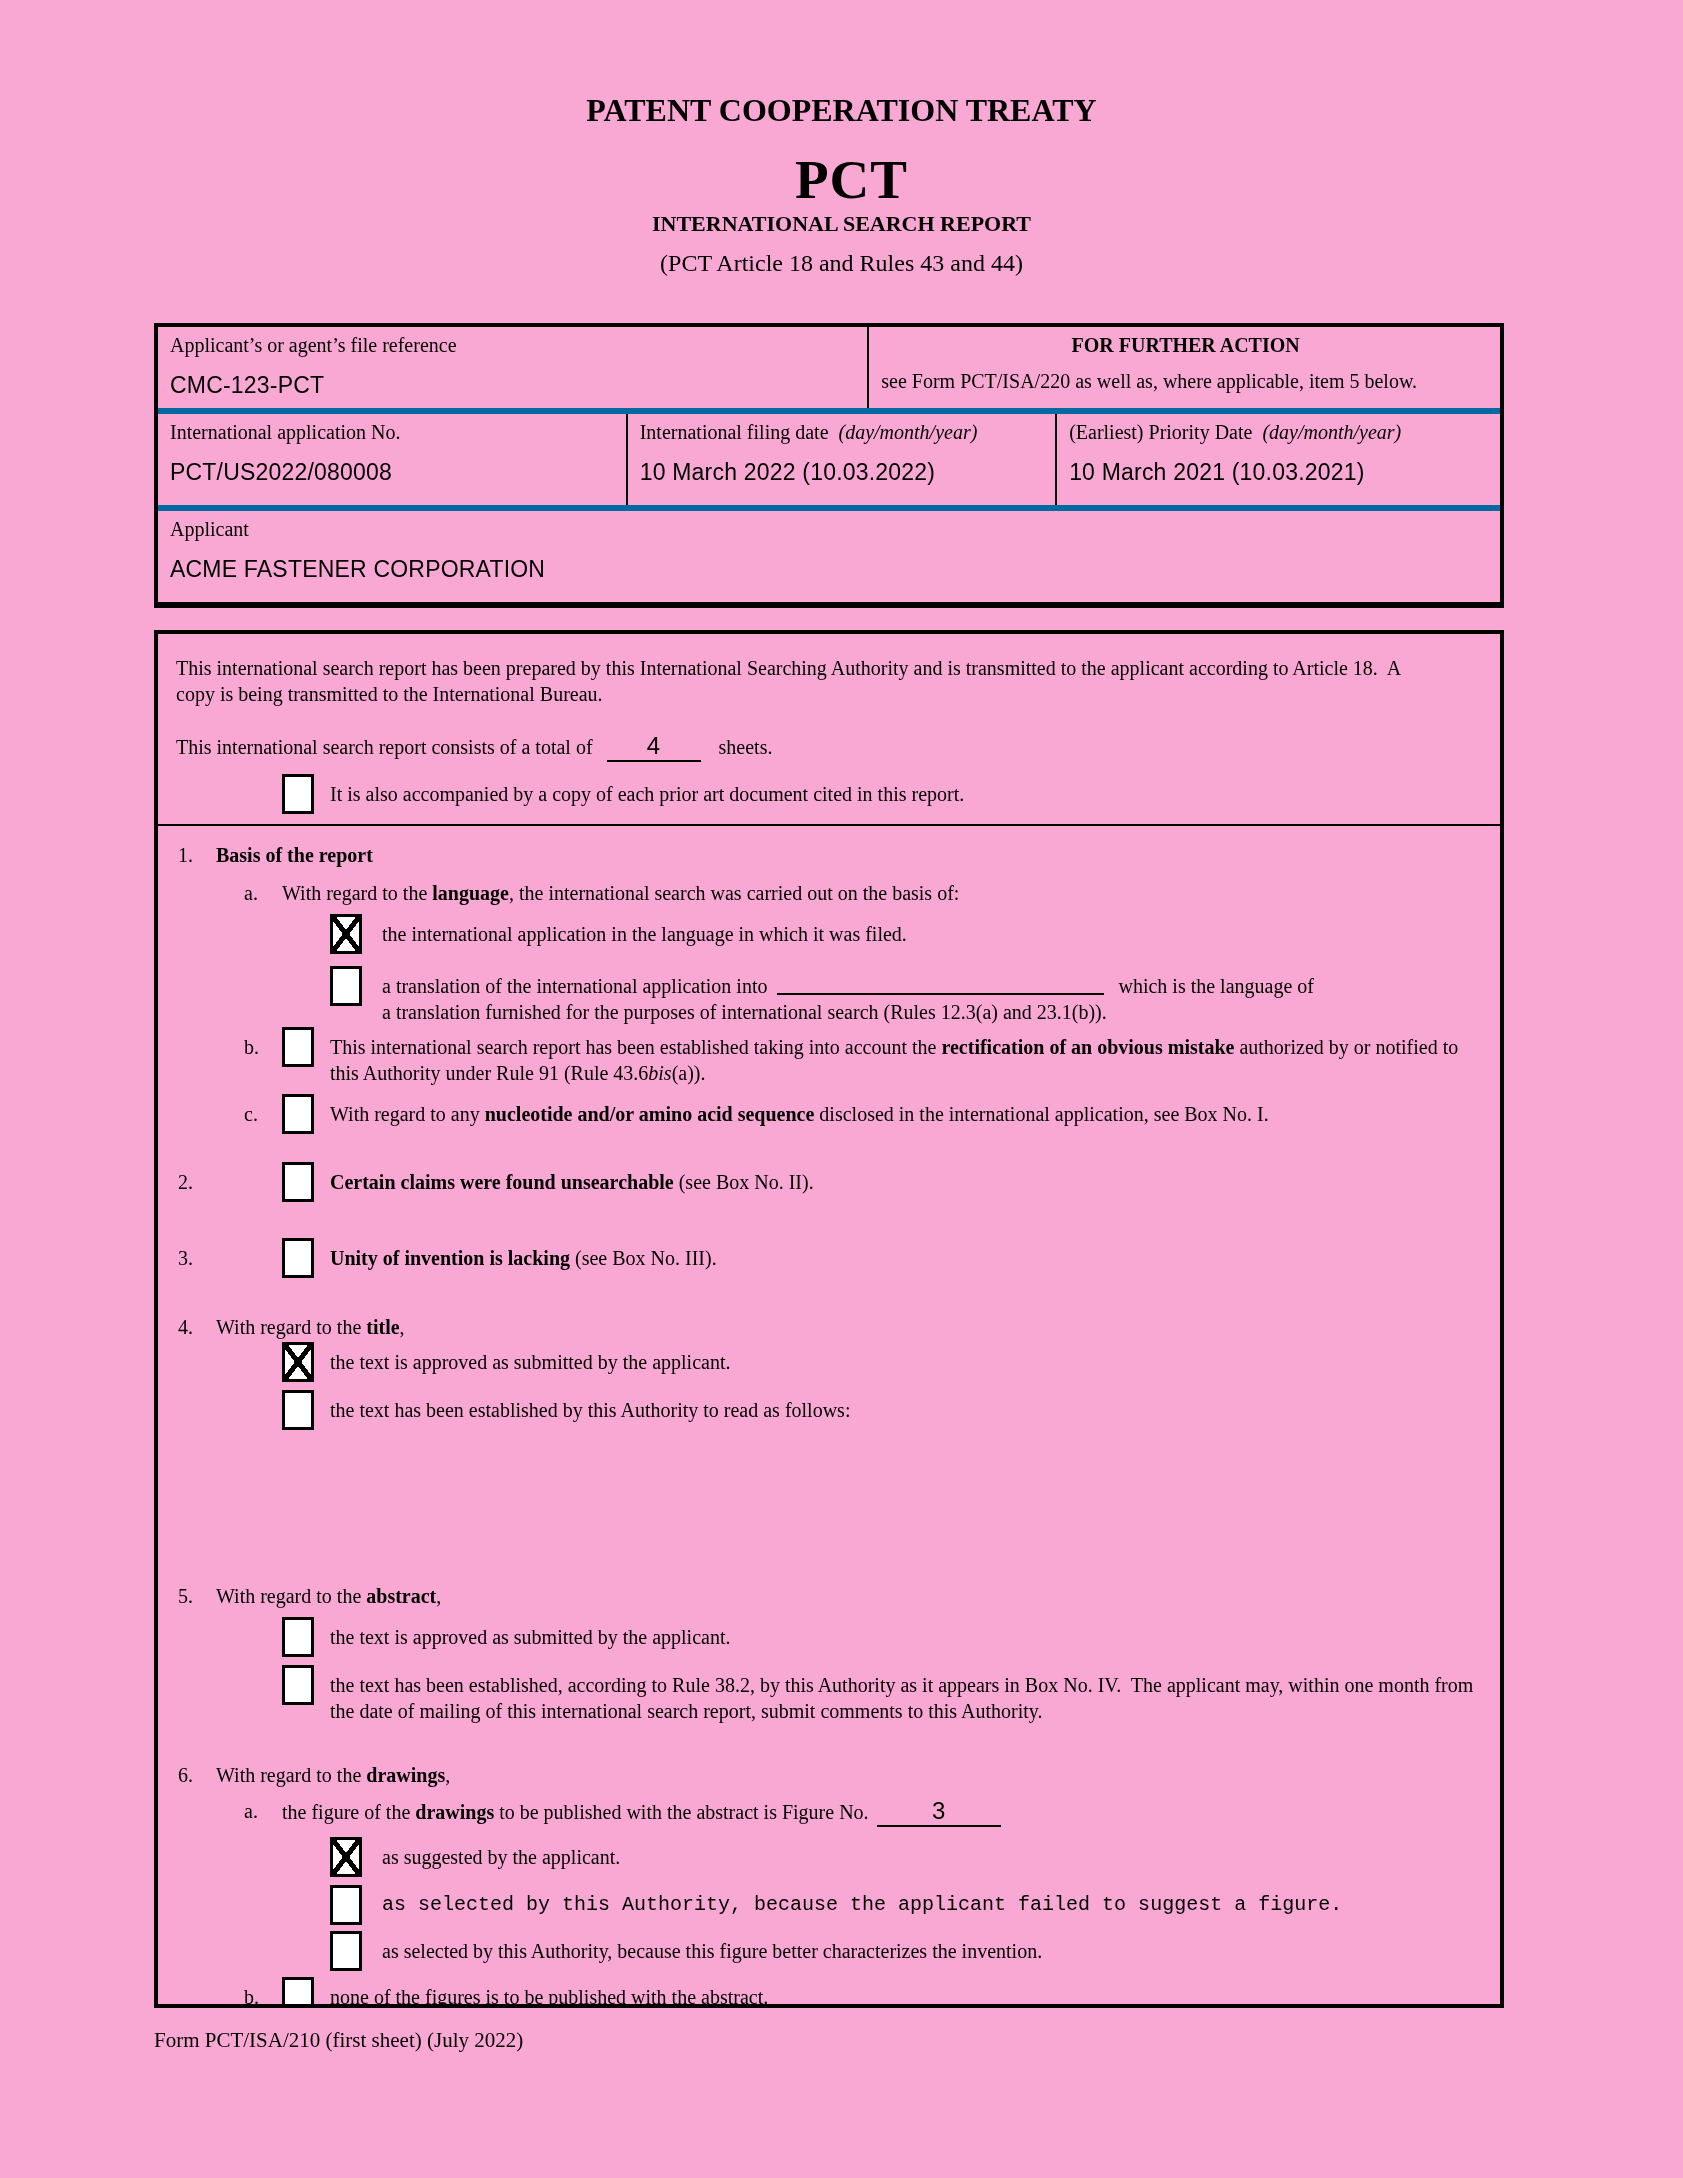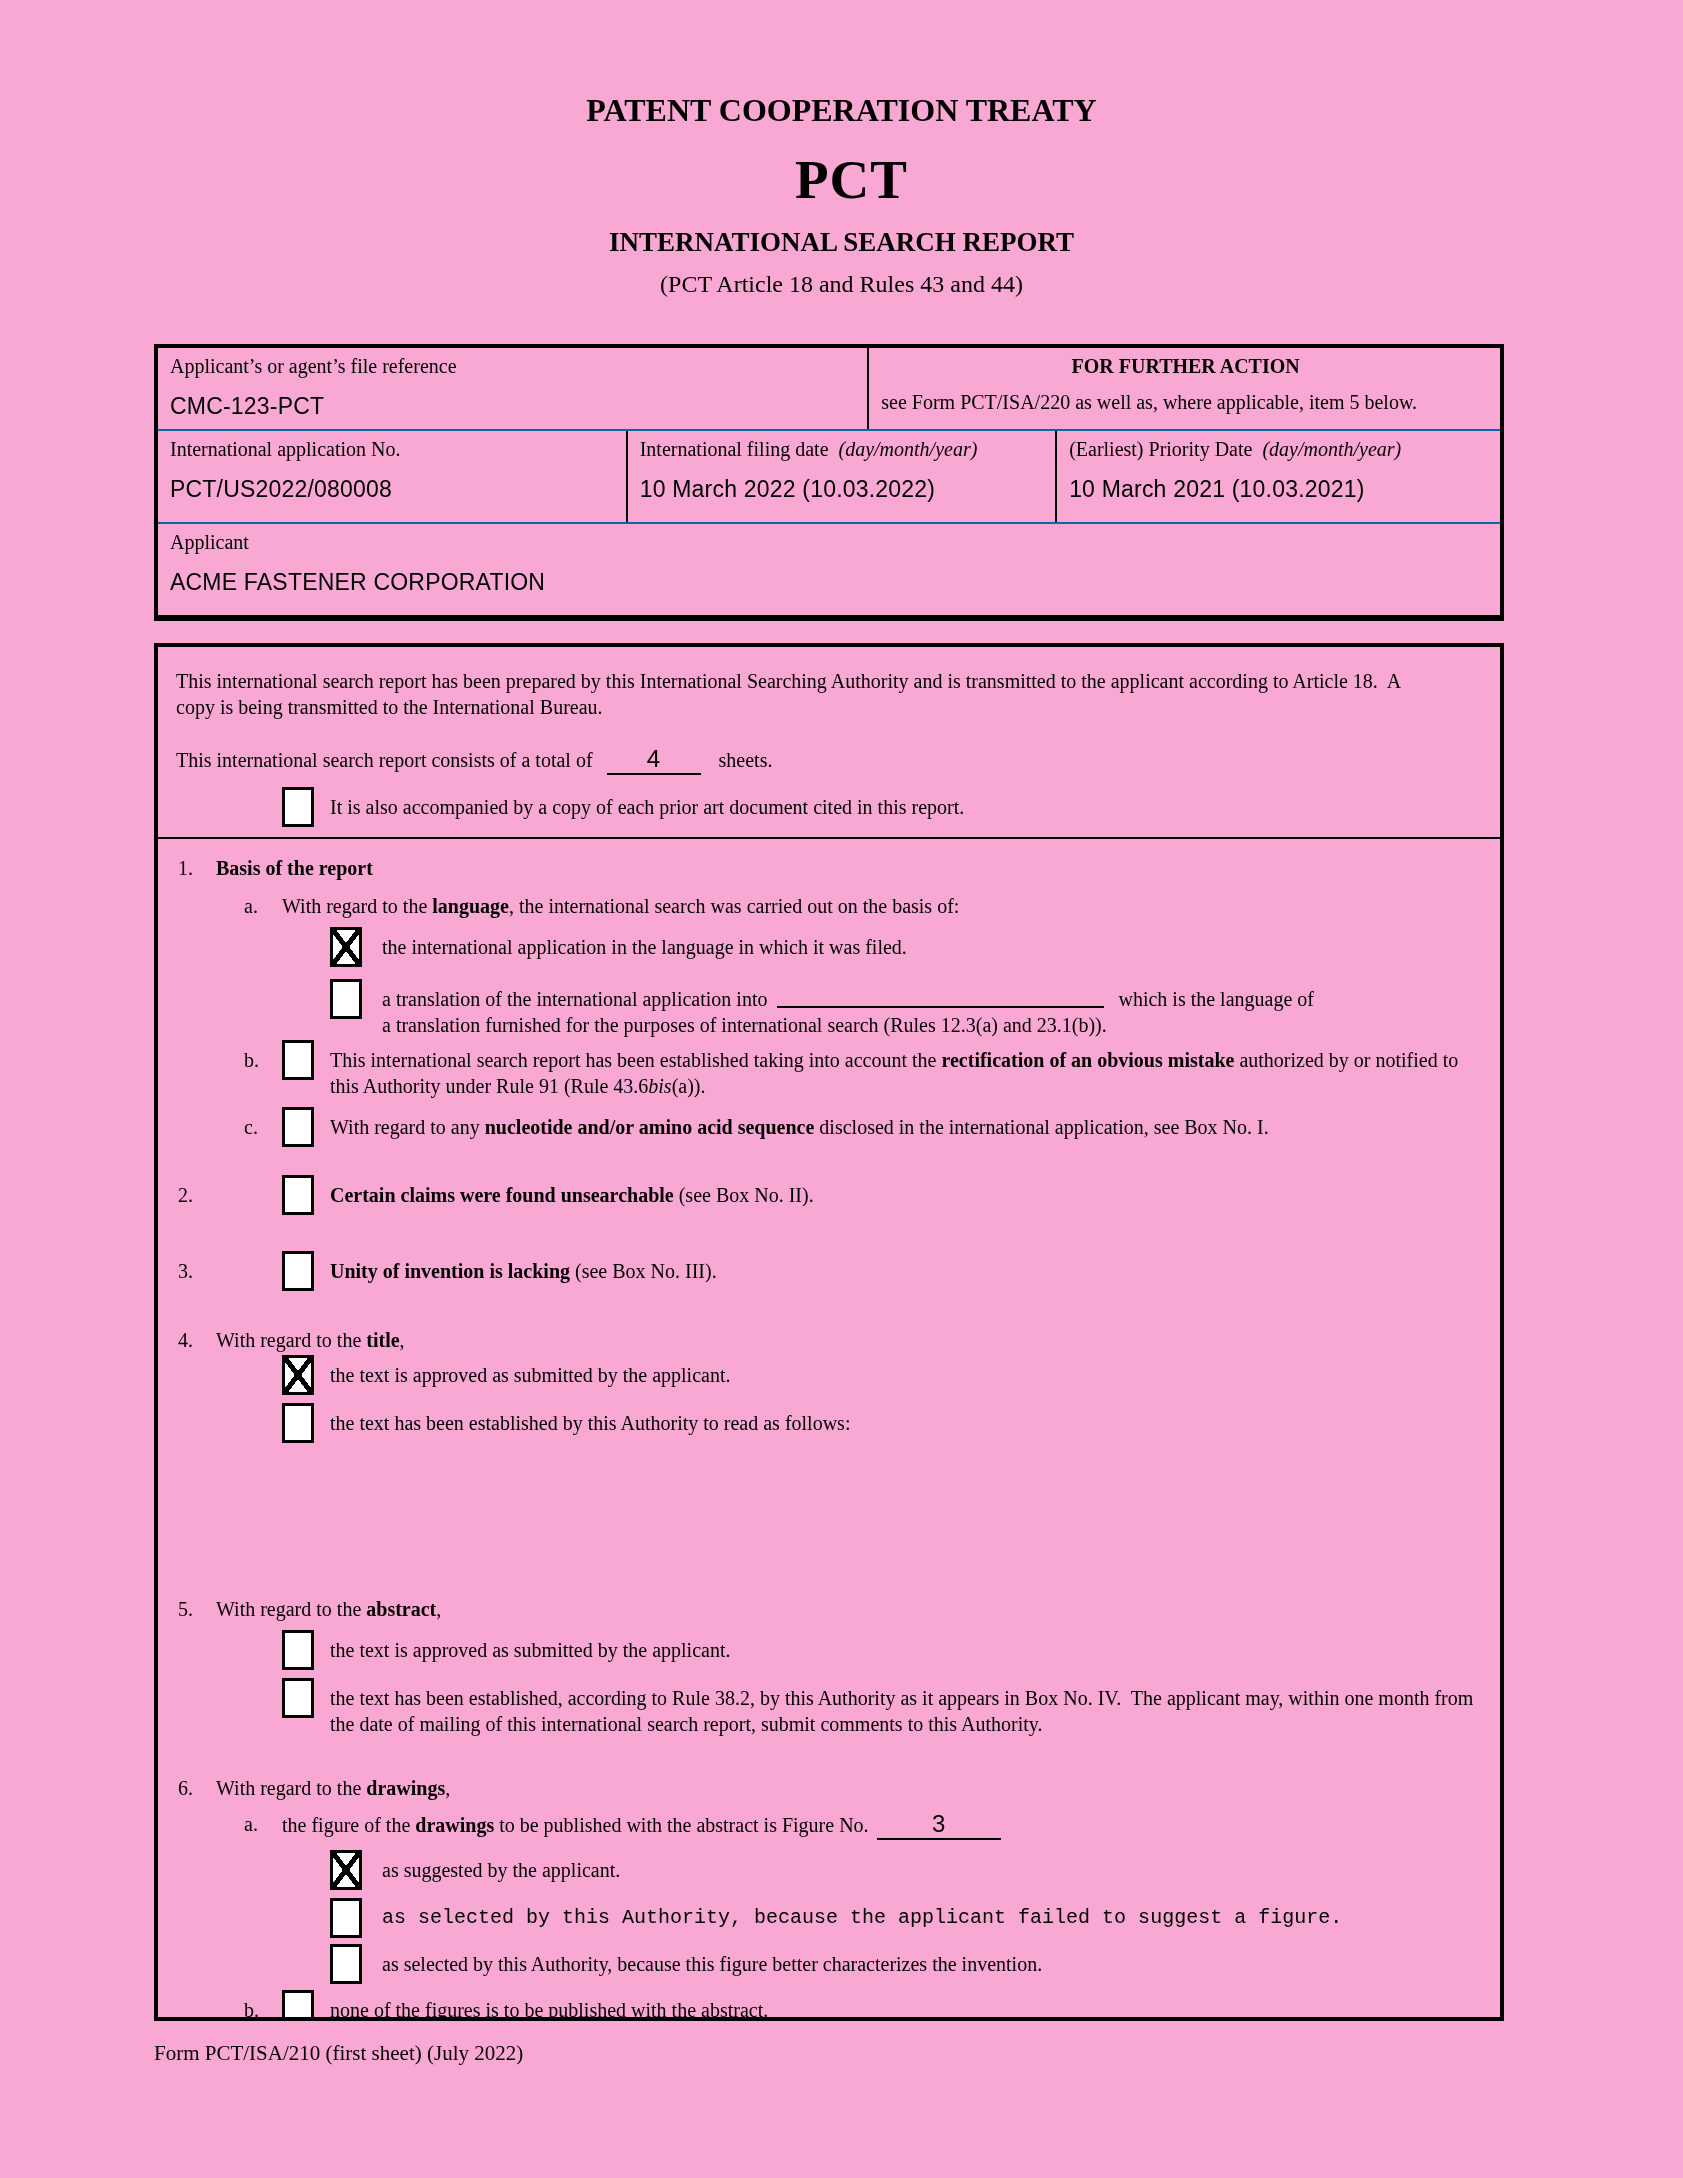--- a/index.html
+++ b/index.html
@@ -8,30 +8,30 @@
     width:1683px; height:2178px;
     background:#f9a8d4;
     color:#000;
     font-family:"Liberation Serif","DejaVu Serif",serif;
     overflow:hidden;
   }
   
   .doc-header { text-align:center; padding-top:94px; }
   .treaty-title { font-size:32px; font-weight:bold; line-height:1; }
   .pct-logo { font-size:55px; font-weight:bold; line-height:1; margin-top:26px; letter-spacing:1px;padding-left:20px; }
-  .report-title { font-size:27px; font-weight:bold; line-height:1; margin-top:22px; }
+  .report-title { font-size:22px; font-weight:bold; line-height:1; margin-top:6px; }
   .report-subtitle { font-size:24px; line-height:1; margin-top:16px; }
 
   
   .content { width:1350px; margin:48px auto 0 154px; }
 
   
   .info-table { border:4px solid #000; border-bottom-width:6px; }
   .it-row { display:flex; }
-  .row1, .row2 { border-bottom:2px solid #0369a1; }
+  .row1, .row2 { border-bottom:6px solid #0369a1; }
   .it-cell { box-sizing:border-box; padding:6px 10px 8px 12px; }
   .c-file { width:53%; border-right:2px solid #000; min-height:81px; }
   .c-action { width:47%; }
   .c-appno { width:35%; border-right:2px solid #000; min-height:91px; }
   .c-filing { width:32%; border-right:2px solid #000; }
   .c-priority { width:33%; }
   .row3 .it-cell { width:100%; min-height:91px; }
   .cell-label { font-size:20px; line-height:1.25; white-space:pre-wrap; }
   .fmt-italic { font-style:italic; }
   .cell-value {

